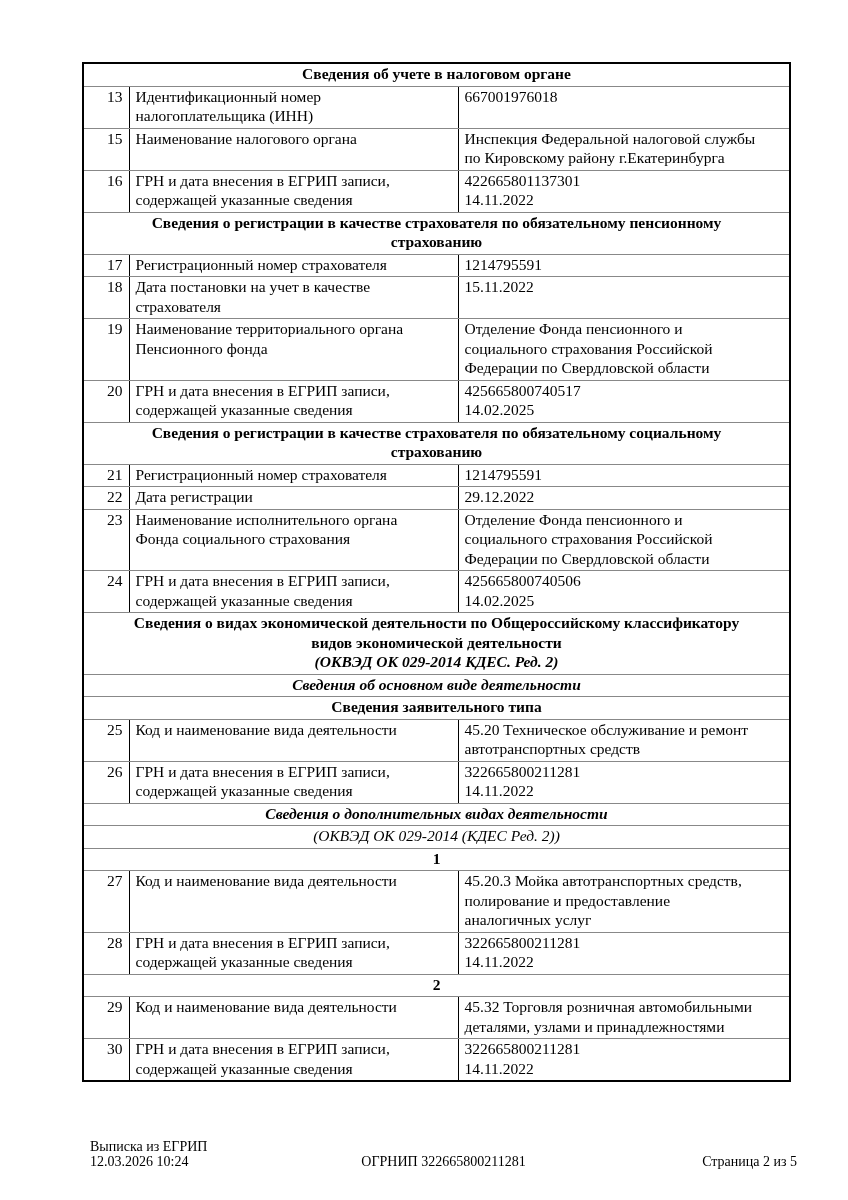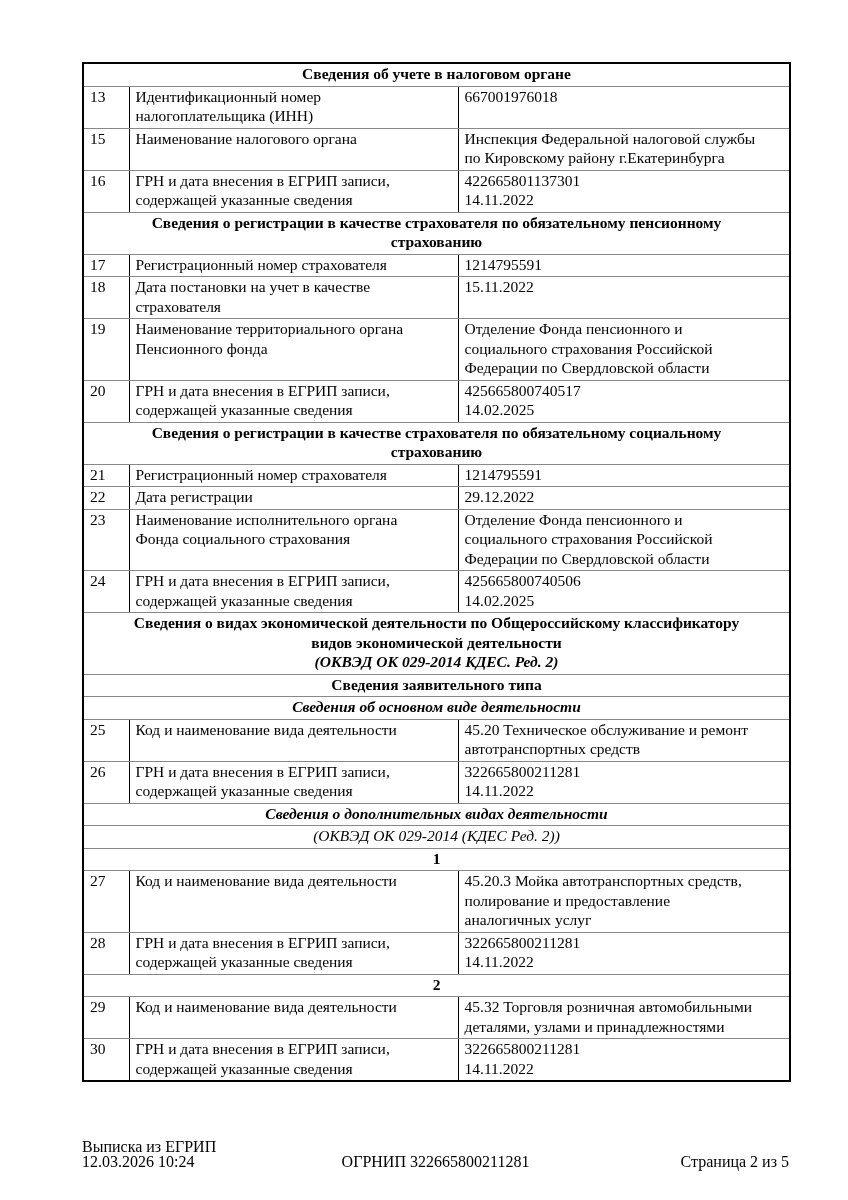--- a/index.html
+++ b/index.html
@@ -32,21 +32,21 @@
     font-size: 15.5px;
     line-height: 19.5px;
     padding: 0 6px 2px 6px;
     border-left: 1px solid #000;
     border-right: 1px solid #000;
     border-top: 1px solid #888;
     border-bottom: 1px solid #888;
     overflow: hidden;
   }
   td.num-cell {
-    text-align: left;
+    text-align: right;
     padding: 0 2px 2px 2px;
   }
   td.label-cell, td.value-cell {
     white-space: pre-line;
   }
   td.section-cell {
     text-align: center;
     font-weight: 700;
     border-top: 2px solid #000;
     border-bottom: 2px solid #555;
@@ -57,25 +57,25 @@
     white-space: pre-line;
   }
   td.section-cell.s-bold-italic { font-style: italic; }
   td.section-cell.s-italic { font-style: italic; font-weight: 400; margin-top: 20px; }
   td.section-cell .section-sub {
     font-style: italic;
     font-weight: 700;
   }
   .page-footer {
     position: absolute;
-    left: 82px;
+    left: 90px;
     top: 1139px;
     width: 707px;
     height: 34px;
-    font-size: 16px;
+    font-size: 14px;
     line-height: 15px;
   }
   .footer-left {
     position: absolute;
     left: 0;
     top: 0;
     white-space: pre-line;
   }
   .footer-center {
     position: absolute;
@@ -191,27 +191,27 @@
 14.02.2025</td>
         </tr>
         <tr>
           <td colspan="3" class="section-cell s-bold">
             <div class="section-text">Сведения о видах экономической деятельности по Общероссийскому классификатору
 видов экономической деятельности</div>
             <div class="section-sub">(ОКВЭД ОК 029-2014 КДЕС. Ред. 2)</div>
           </td>
         </tr>
         <tr>
-          <td colspan="3" class="section-cell s-bold">
-            <div class="section-text">Сведения заявительного типа</div>
-          </td>
-        </tr>
-        <tr>
           <td colspan="3" class="section-cell s-bold-italic">
             <div class="section-text">Сведения об основном виде деятельности</div>
+          </td>
+        </tr>
+        <tr>
+          <td colspan="3" class="section-cell s-bold">
+            <div class="section-text">Сведения заявительного типа</div>
           </td>
         </tr>
         <tr>
           <td class="num-cell">25</td>
           <td class="label-cell">Код и наименование вида деятельности</td>
           <td class="value-cell">45.20 Техническое обслуживание и ремонт
 автотранспортных средств</td>
         </tr>
         <tr>
           <td class="num-cell">26</td>

